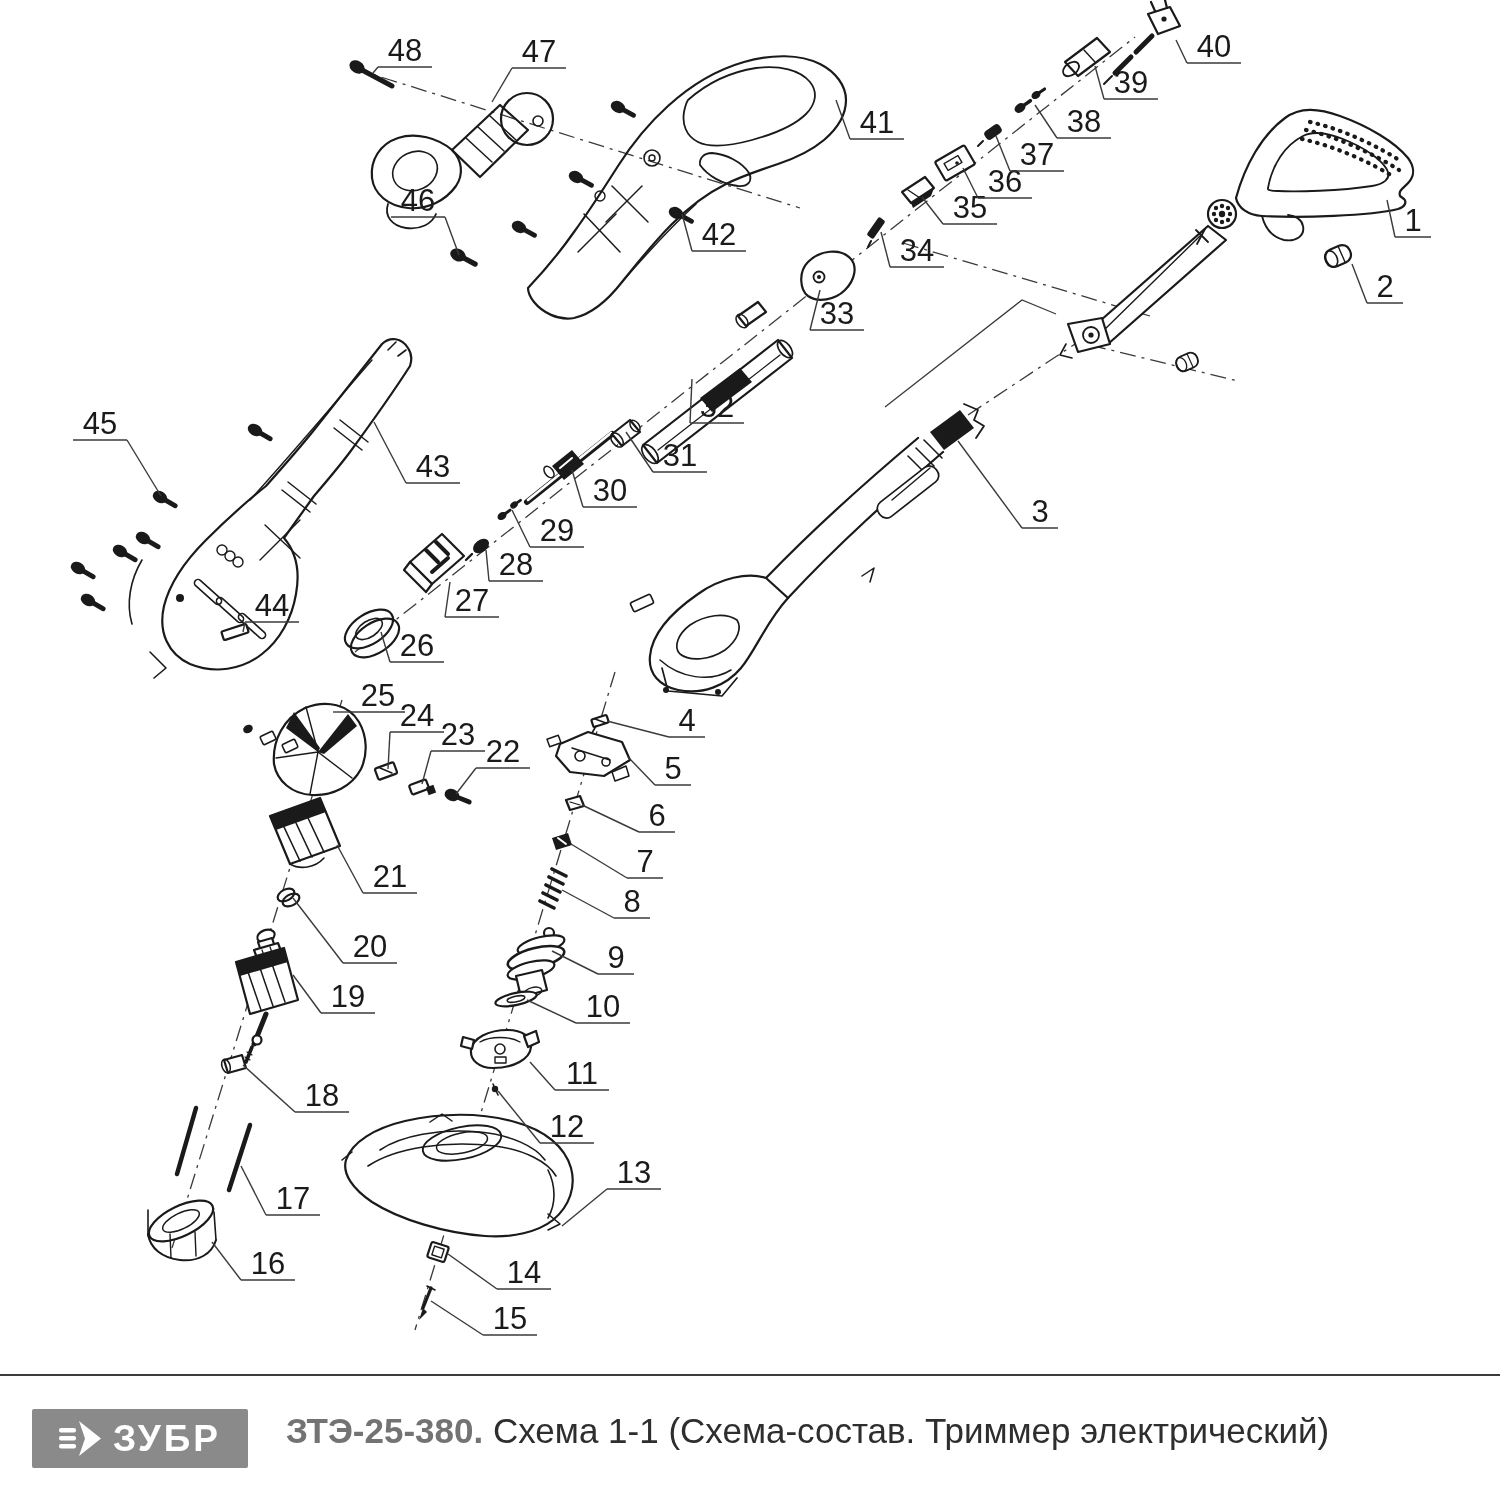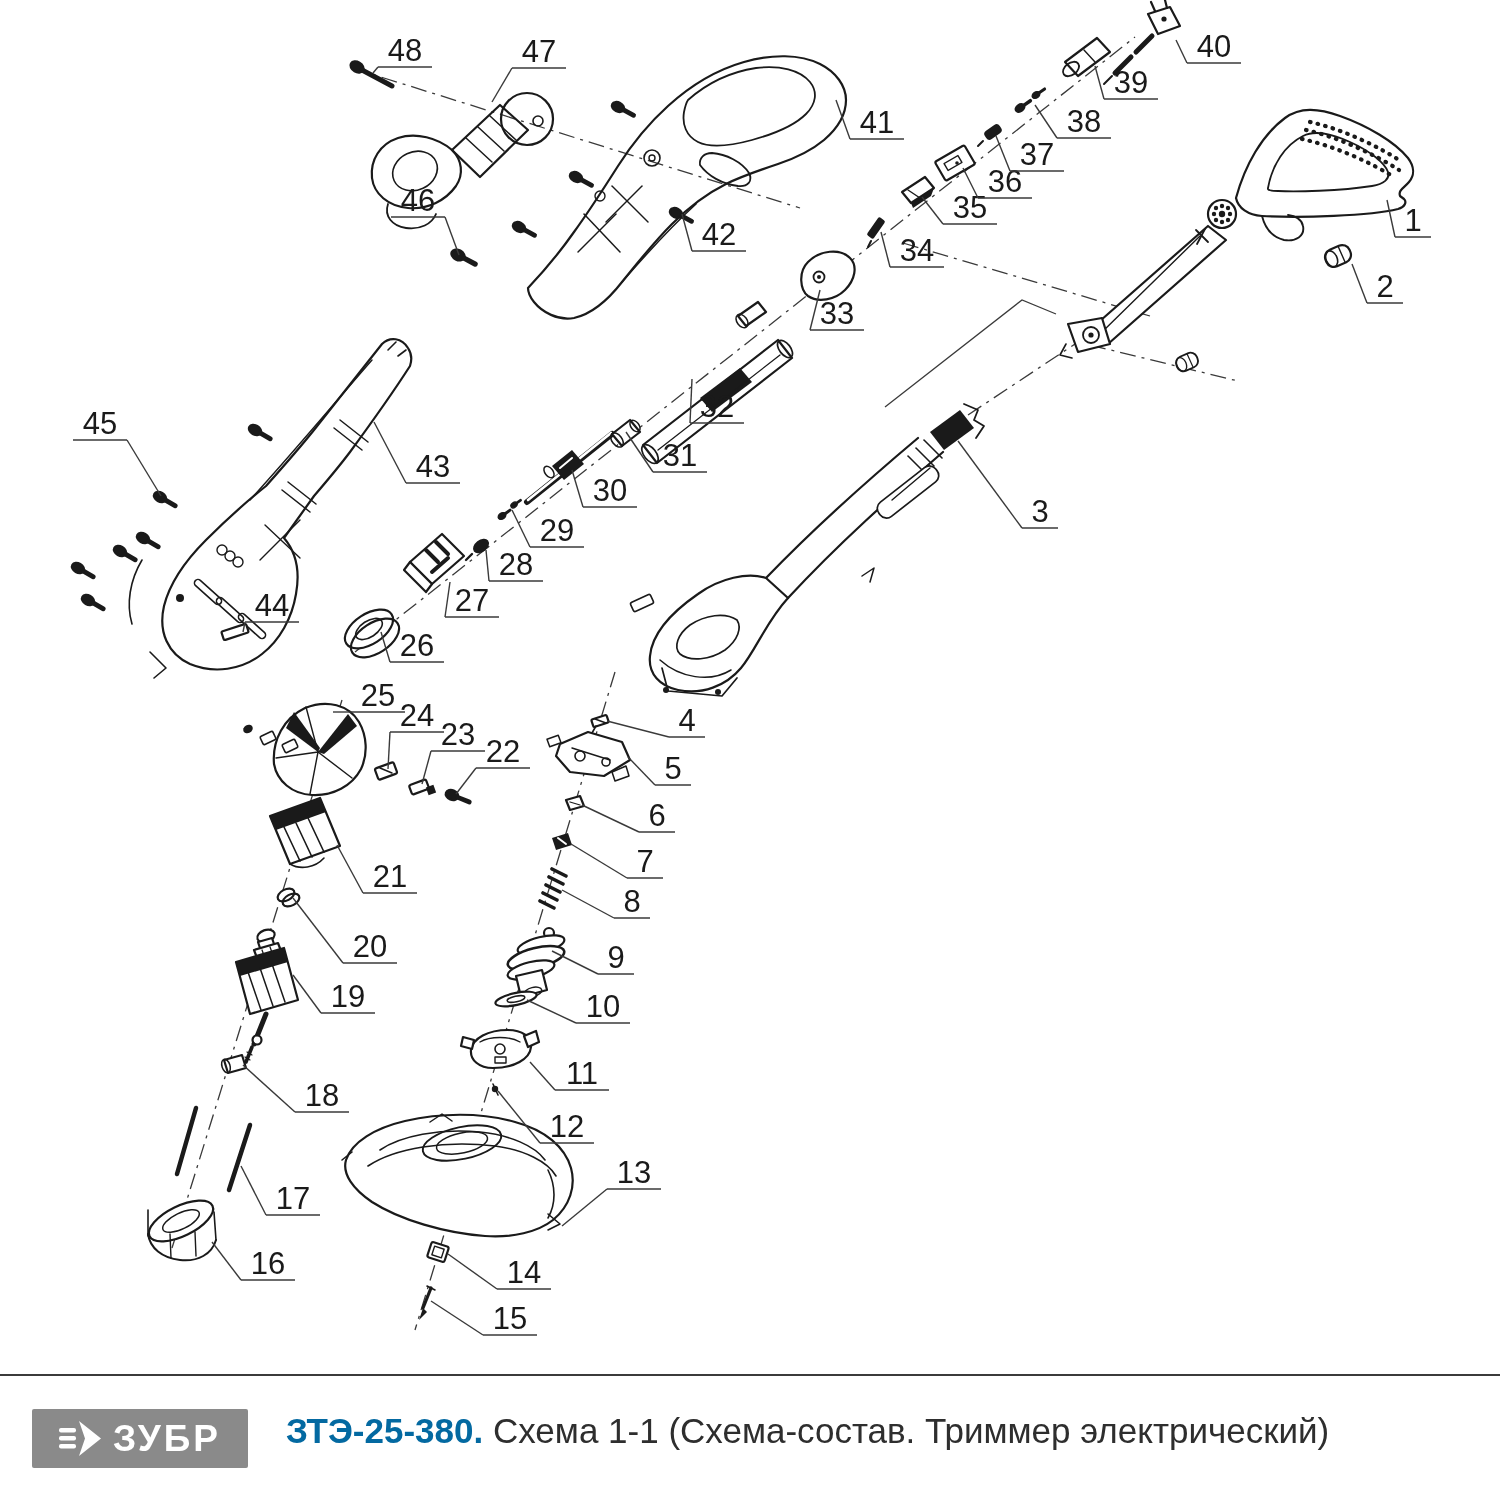--- a/index.html
+++ b/index.html
@@ -14,21 +14,21 @@
   
   .axis{stroke:#3a3a3a;stroke-width:1.3;fill:none;stroke-dasharray:16 6 3 6;}
   .thin{stroke:#3a3a3a;stroke-width:1.3;fill:none;}
   
   .footer{position:absolute;left:0;top:1374px;width:1500px;height:126px;
           border-top:2px solid #3b3b3b;background:#fff;}
   .logo{position:absolute;left:32px;top:33px;width:216px;height:59px;border-radius:2px;
         display:flex;align-items:center;justify-content:center;gap:8px;}
   .logo-text{color:#ffffff;font-weight:700;font-size:37px;letter-spacing:3px;line-height:1;}
   .caption{position:absolute;left:286px;top:36px;white-space:nowrap;font-size:35px;line-height:1.1;}
-  .caption .model{font-weight:700;color:#0369a1;}
+  .caption .model{font-weight:700;color:#737373;}
   .caption .sub{font-weight:400;color:#2e2e2e;margin-top:39px;}
 </style>
 </head>
 <body>
 
 <div class="page">
   <div class="diagram-area">
     <svg width="1500" height="1374" viewBox="0 0 1500 1374" xmlns="http://www.w3.org/2000/svg">
 
       <g id="axes">

